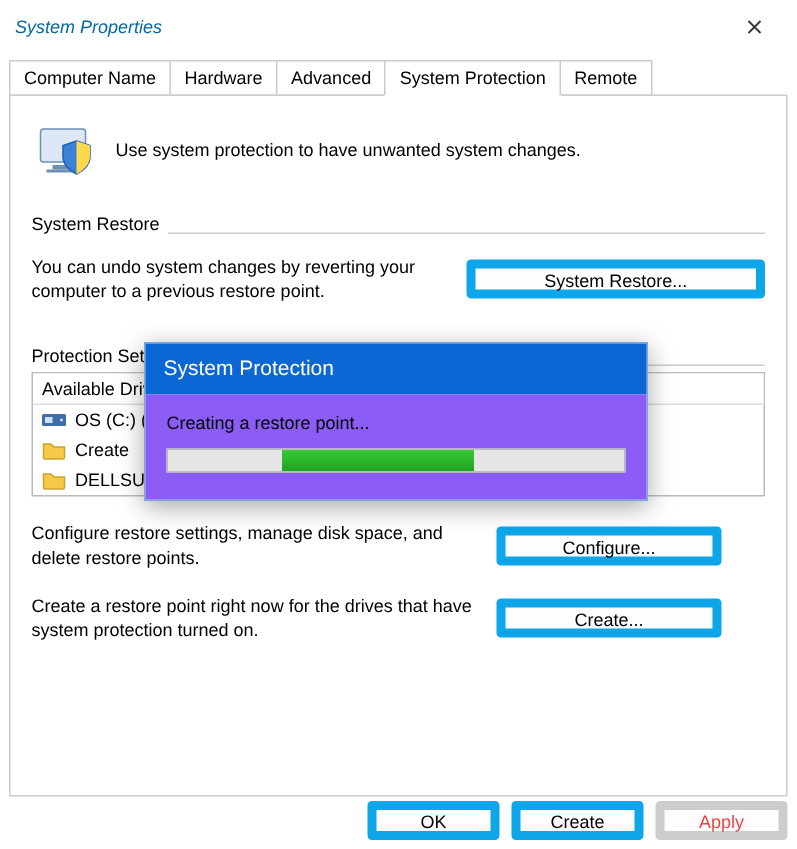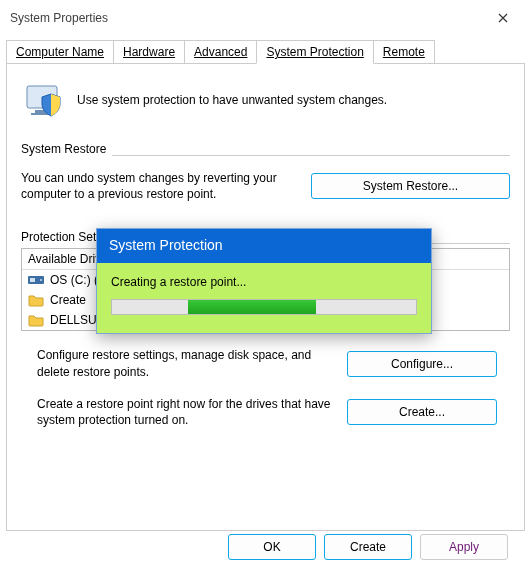--- a/index.html
+++ b/index.html
@@ -12,41 +12,41 @@
     width: 531px;
     height: 566px;
     overflow: hidden;
     position: relative;
   }
   .titlebar {
     height: 36px;
     display: flex;
     align-items: center;
     padding: 0 10px;
-    color: #404040;
+    color: #0369a1;
+    font-style: italic;
   }
   .titlebar .title { flex: 1; font-size: 12px; }
   .titlebar .close {
     width: 36px; height: 28px;
     display: flex; align-items: center; justify-content: center;
     color: #444; font-size: 14px;
   }
   .tabs {
     display: flex;
     padding: 0 6px;
     margin-top: 4px;
   }
   .tab {
     padding: 4px 9px;
     border: 1px solid #ccc;
     background: #fff;
     font-size: 12px;
     margin-right: -1px;
     position: relative;
-    text-decoration: underline;
   }
   .tab.active {
     background: #fff;
     border-bottom: 1px solid #fff;
     z-index: 2;
   }
   .panel {
     border: 1px solid #ccc;
     margin: 0 6px;
     padding: 10px 14px 14px 14px;
@@ -62,21 +62,21 @@
   }
   .group-label-row .lbl { font-size: 12px; padding-right: 6px; }
   .group-label-row .hr { flex: 1; height: 1px; background: #ccc; }
   .restore-row {
     display: flex; align-items: center; margin-top: 14px;
   }
   .restore-text { width: 290px; font-size: 12px; line-height: 1.35; }
   .wbtn {
     flex: 1;
     height: 26px;
-    border: 1px solid #0ea5e9;
+    border: 6px solid #0ea5e9;
     background: #fdfdfd;
     font-size: 12px;
     font-family: inherit;
     cursor: default;
     border-radius: 3px;
   }
   .drives {
     border: 1px solid #bbb;
     margin-top: 4px;
     width: 100%;
@@ -101,52 +101,52 @@
   .drive-row .c1 {
     width: 290px;
     padding: 3px 6px;
     display: flex; align-items: center; gap: 6px;
   }
   .drive-row .c2 { flex: 1; padding: 3px 6px; }
   .drive-icon { width: 16px; height: 14px; flex: 0 0 16px; }
   .action-row {
     display: flex; align-items: center; margin-top: 16px;
   }
-  .action-text { width: 300px; font-size: 12px; line-height: 1.35; margin-left: 16px; }
+  .action-text { width: 300px; font-size: 12px; line-height: 1.35; }
   .action-row .wbtn { margin-left: 10px; width: 150px; flex: 0 0 150px; }
   .footer {
     position: absolute;
-    right: 23px;
+    right: 6px;
     bottom: 6px;
     display: flex;
     gap: 8px;
   }
   .footer .wbtn { width: 88px; flex: 0 0 88px; }
-  .footer .wbtn.disabled { color: #701a75; border-color: #ccc; }
+  .footer .wbtn.disabled { color: #ef4444; border-color: #ccc; }
 
   
   .modal {
     position: absolute;
     left: 96px;
     top: 228px;
     width: 336px;
     background: #f0f0f0;
     border: 1px solid #7aa7d9;
     box-shadow: 0 4px 16px rgba(0,0,0,.35);
     z-index: 50;
   }
   .modal-title {
     background: #0a67d3;
     color: #fff;
     font-size: 14px;
     padding: 8px 12px 10px 12px;
   }
   .modal-body {
     padding: 12px 14px 18px 14px;
-    background: #bef264;
+    background: #8b5cf6;
   }
   .modal-msg { font-size: 12px; margin-bottom: 10px; }
   .progress {
     height: 16px;
     border: 1px solid #bcbcbc;
     background: #e6e6e6;
     position: relative;
   }
   .progress .bar {
     position: absolute;

